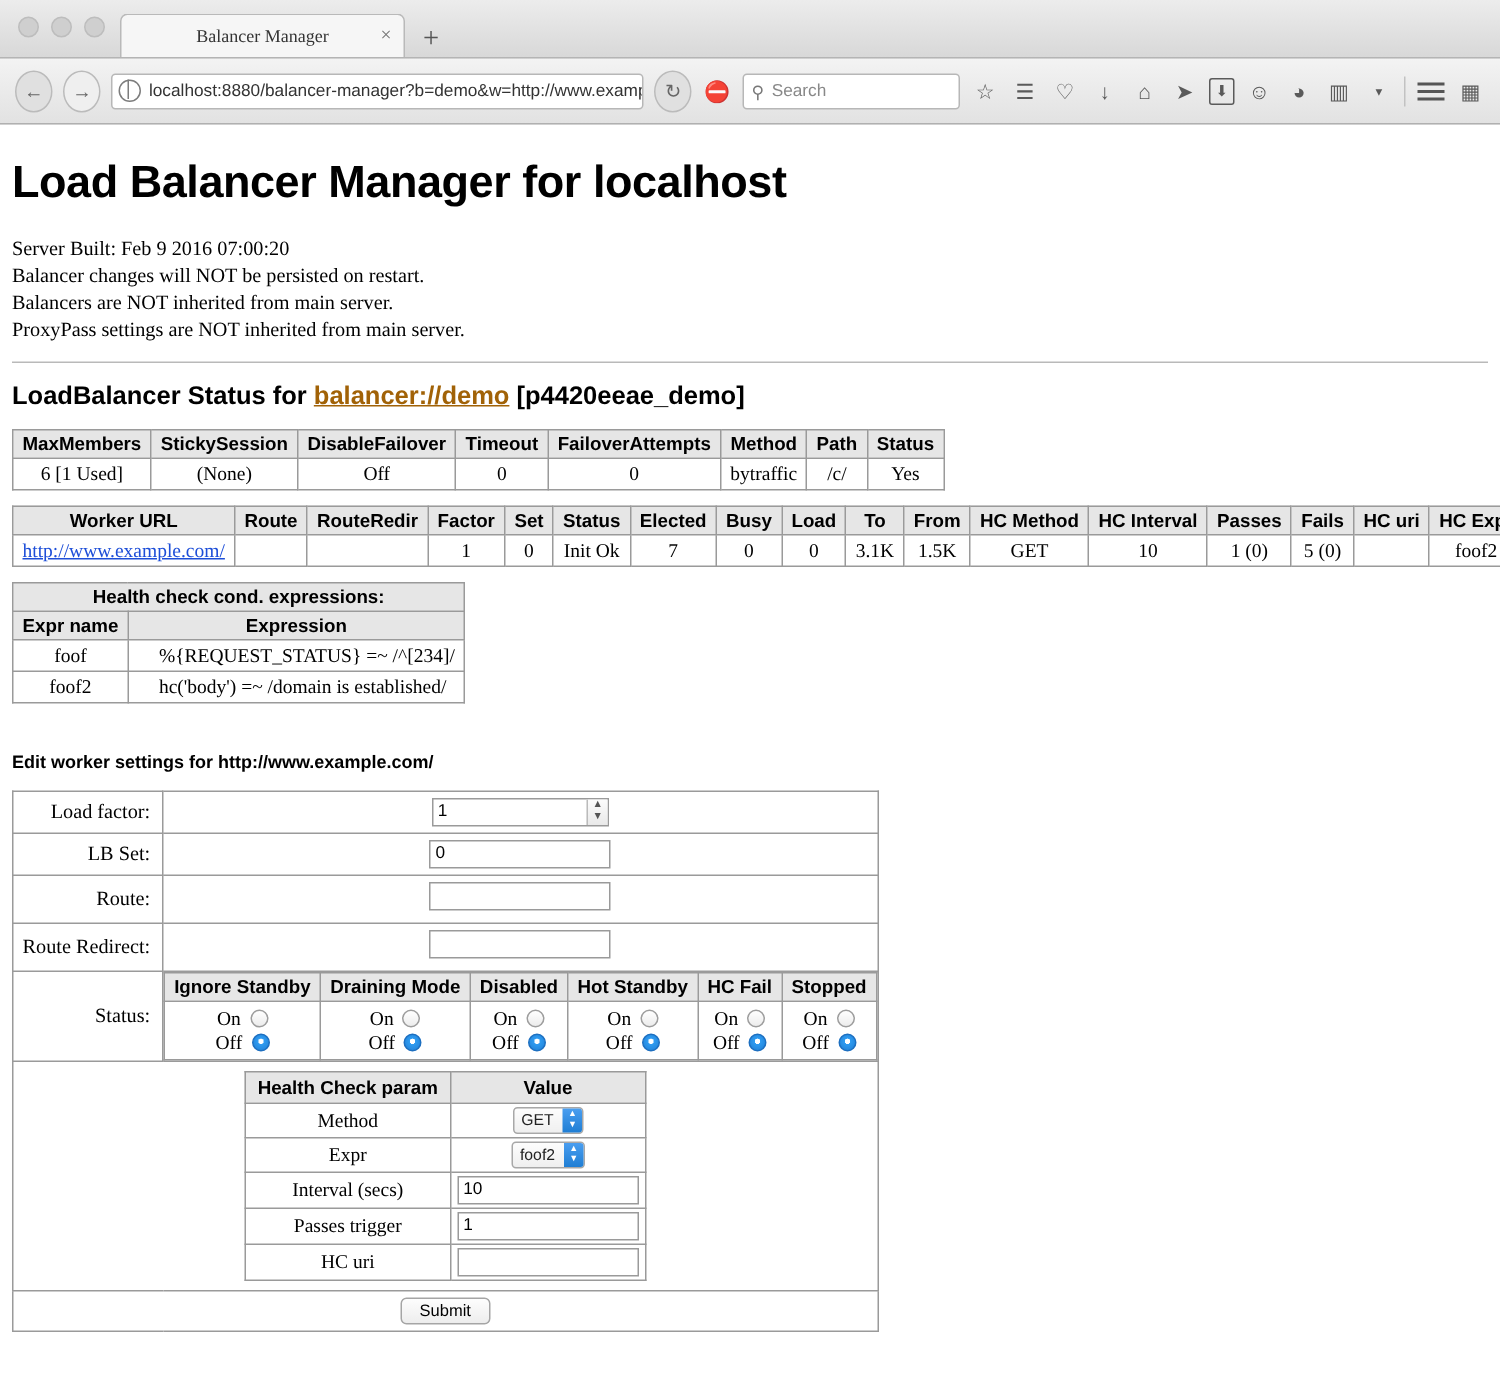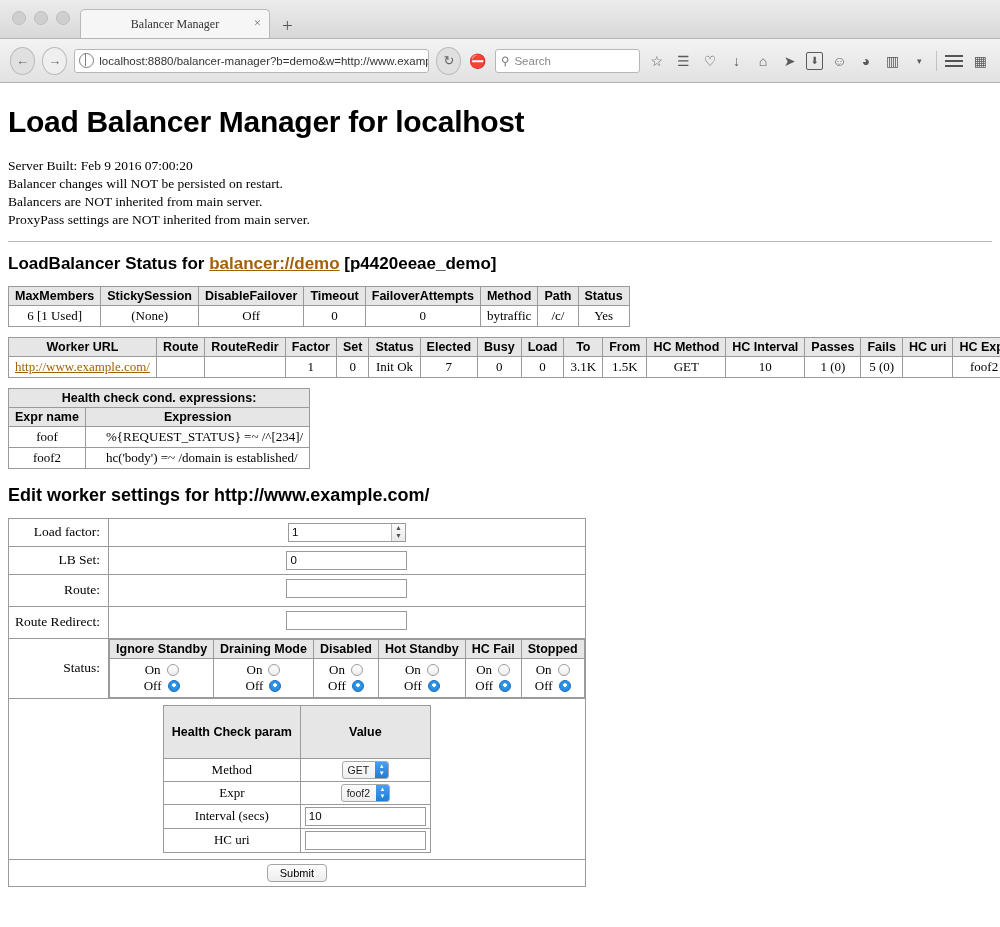--- a/index.html
+++ b/index.html
@@ -203,34 +203,34 @@
     text-align: center;
     white-space: nowrap;
   }
   table.grid th {
     background: #e6e6e6;
     font-weight: bold;
     font-family: "Liberation Sans", sans-serif;
     font-size: 12.5px;
   }
   table.grid td a {
-    color: #a16207;
+    color: #1d4ed8;
   }
   .hc-table td.name { text-align: center; }
   .hc-table td.expr { text-align: left; padding-left: 20px; }
   .hc-title {
     background: #e6e6e6;
     font-weight: bold;
     font-family: "Liberation Sans", sans-serif;
   }
 
   h3.editheader {
-    font-size: 18px;
-    font-family: "Liberation Sans", sans-serif;
-    margin: 16px 0 12px 0;
+    font-size: 12px;
+    font-family: "Liberation Sans", sans-serif;
+    margin: 32px 0 12px 0;
   }
 
   
   table.form {
     border-collapse: collapse;
     font-size: 13.5px;
     width: 565px;
     font-family: "Liberation Serif", serif;
   }
   table.form > tbody > tr > td {
@@ -311,21 +311,21 @@
   table.hcparam {
     border-collapse: collapse;
     font-size: 13px;
     margin: 0 auto;
     width: 268px;
     font-family: "Liberation Serif", serif;
   }
   table.hcparam th {
     border: 1px solid #9a9a9a;
     background: #e6e6e6;
-    padding: 19px 6px;
+    padding: 3px 6px;
     font-family: "Liberation Sans", sans-serif;
     font-size: 12.5px;
   }
   table.hcparam td {
     border: 1px solid #9a9a9a;
     padding: 3px 6px;
   }
   table.hcparam td.pname { text-align: center; width: 140px; }
   table.hcparam td.pval { padding: 2px 4px; }
   .select {
@@ -681,20 +681,26 @@
                   </span>
                 </td>
               </tr>
               <tr>
                 <td class="pname">Interval (secs)</td>
                 <td class="pval">
                   <span class="field">10</span>
                 </td>
               </tr>
               <tr>
+                <td class="pname">Passes trigger</td>
+                <td class="pval">
+                  <span class="field">1</span>
+                </td>
+              </tr>
+              <tr>
                 <td class="pname">HC uri</td>
                 <td class="pval">
                   <span class="field"></span>
                 </td>
               </tr>
             </tbody>
           </table>
         </td>
       </tr>
       <tr>

